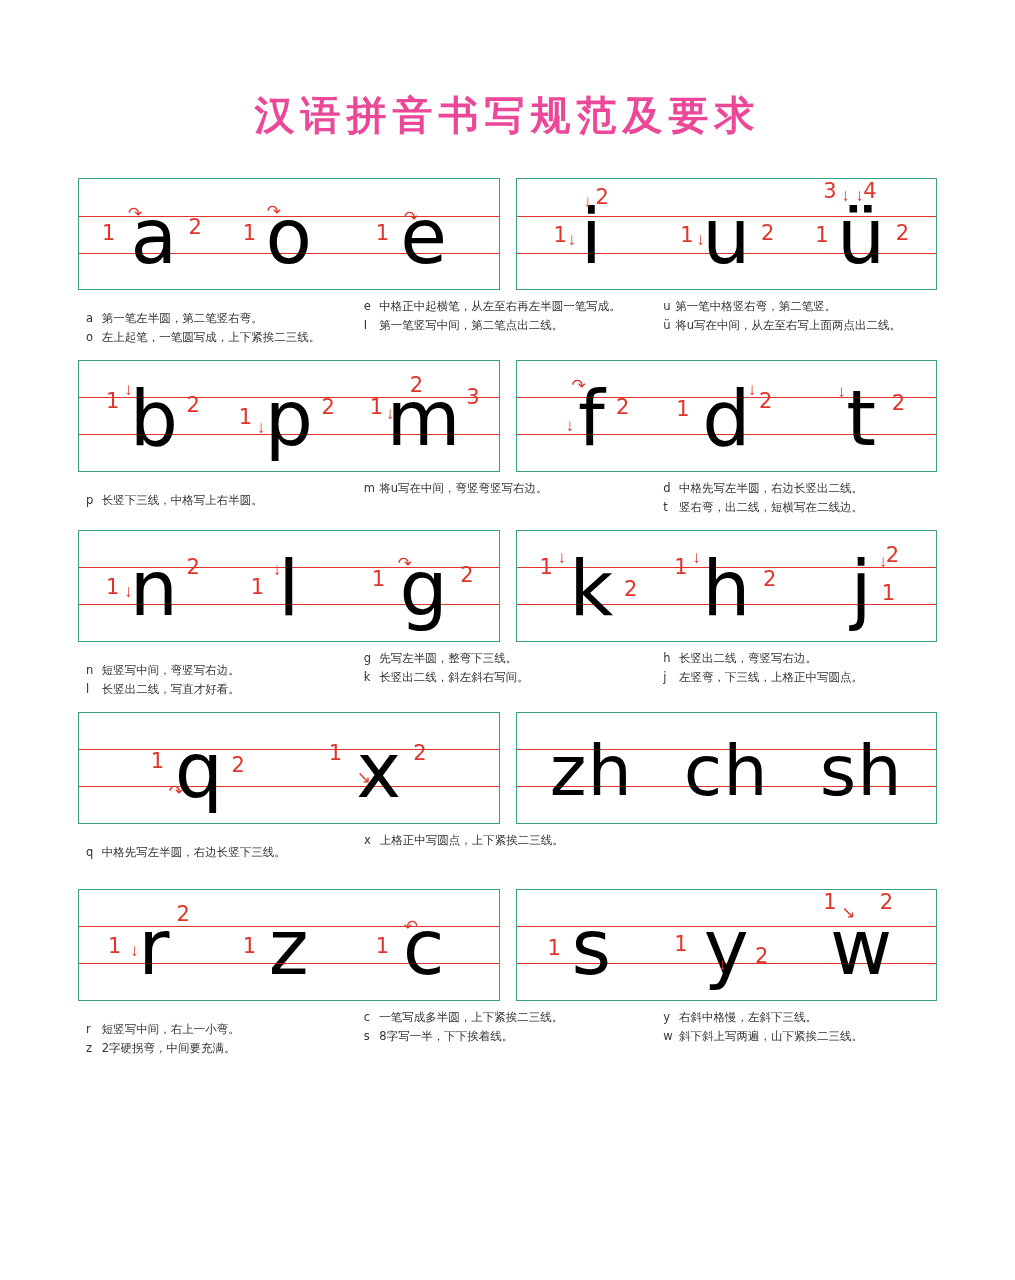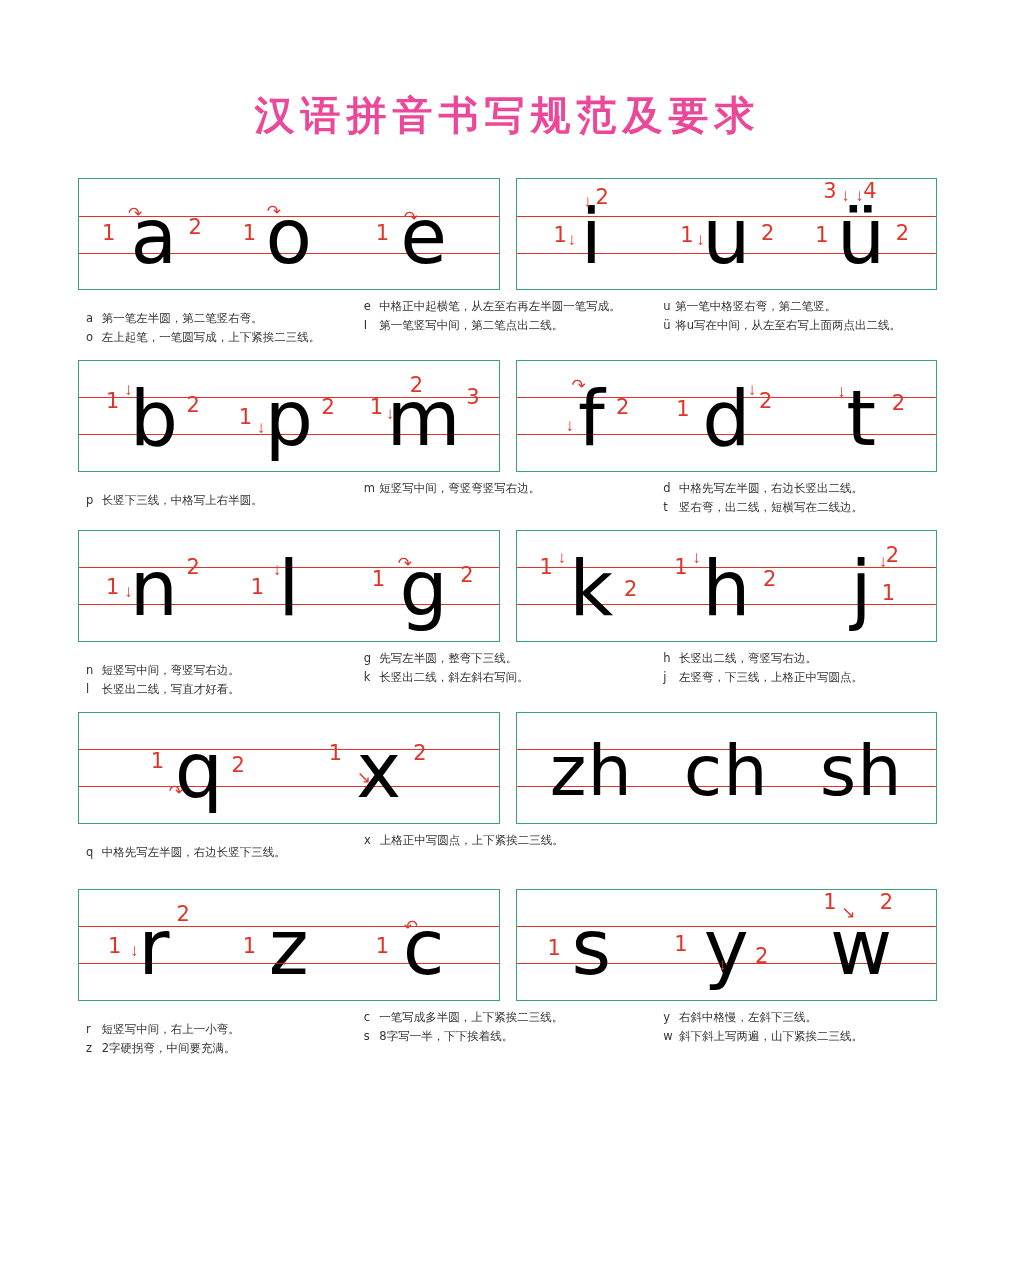--- a/index.html
+++ b/index.html
@@ -241,21 +241,21 @@
           </div>
         </div>
       </div>
     </div>
 
     <div class="notes">
       <div class="col c1">
         <div class="note-line"><span class="note-key">p</span> <span>长竖下三线，中格写上右半圆。</span></div>
       </div>
       <div class="col c2">
-        <div class="note-line"><span class="note-key">m</span> <span>短竖写中间，弯竖弯竖写右边。</span></div>
+        <div class="note-line"><span class="note-key">m</span> <span>将u写在中间，弯竖弯竖写右边。</span></div>
       </div>
       <div class="col c3">
         <div class="note-line"><span class="note-key">d</span> <span>中格先写左半圆，右边长竖出二线。</span></div>
         <div class="note-line"><span class="note-key">t</span> <span>竖右弯，出二线，短横写在二线边。</span></div>
       </div>
     </div>
 
     <div class="row">
       <div class="grid-block w-left">
         <div class="line l1"></div>

